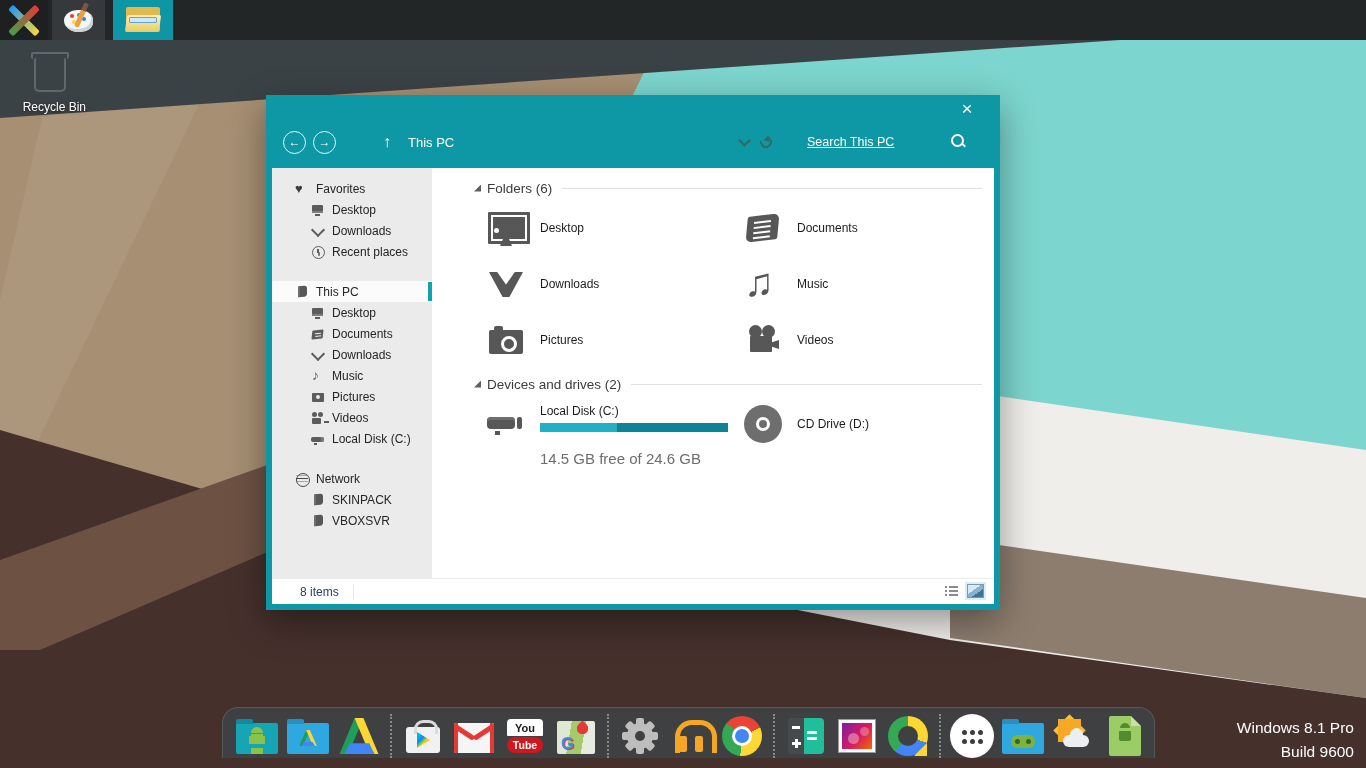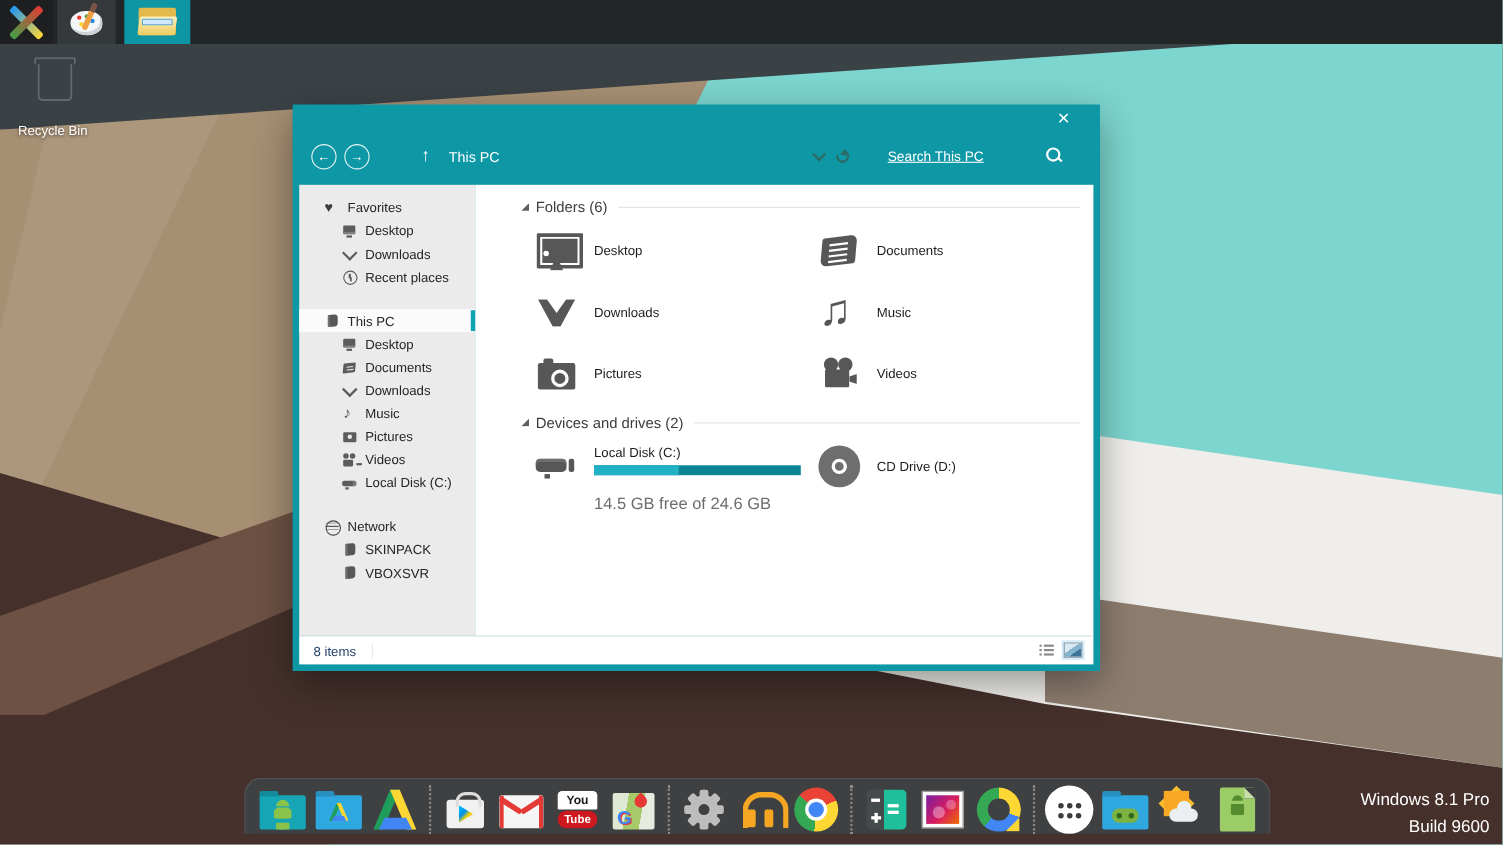--- a/index.html
+++ b/index.html
@@ -56,21 +56,21 @@
   .tr-vol { position:relative; width:18px; height:15px; }
   .tr-vol::before { content:""; position:absolute; left:0; top:4px; width:8px; height:7px; background:#e8e8e8; clip-path:polygon(0 25%,40% 25%,100% 0,100% 100%,40% 75%,0 75%); }
   .tr-vol::after { content:""; position:absolute; left:8px; top:1px; width:8px; height:13px; border:2px solid #e8e8e8; border-left:none; border-radius:0 9px 9px 0; }
   #clock { color:#fff; font-size:11.5px; line-height:14px; text-align:right; padding-left:4px; }
 
   
   #recycle { position:absolute; left:10px; top:50px; width:76px; text-align:center; }
   .bin { position:relative; width:32px; height:42px; margin:0 auto; }
   .bin::before { content:""; position:absolute; left:2px; top:8px; width:28px; height:32px; border:2.5px solid rgba(150,168,178,.38); border-top:none; border-radius:2px 2px 5px 5px; }
   .bin::after { content:""; position:absolute; left:-1px; top:2px; width:34px; height:5px; border:2.5px solid rgba(150,168,178,.38); border-bottom:none; border-radius:2px; }
-  #recycle .lbl { display:block; margin-top:20px; color:#fff; font-size:12px; text-shadow:0 1px 3px rgba(0,0,0,.65); text-align:center; padding-left:0px; }
+  #recycle .lbl { display:block; margin-top:8px; color:#fff; font-size:12px; text-shadow:0 1px 3px rgba(0,0,0,.65); text-align:right; padding-left:0px; }
 
   
   #win { position:absolute; left:266px; top:95px; width:734px; height:515px; background:#0e97a5; padding:0 6px 6px 6px; box-shadow:0 12px 34px rgba(0,0,0,.38); }
   #titlebar { position:relative; height:73px; color:#fff; }
   .close-btn { position:absolute; right:14px; top:2px; width:26px; height:24px; display:flex; align-items:center; justify-content:center; font-size:19px; color:#fff; cursor:default; }
   .navrow { position:absolute; left:11px; top:33px; right:0; height:28px; display:flex; align-items:center; }
   .navcirc { width:23px; height:23px; border:1.5px solid rgba(255,255,255,.9); border-radius:50%; display:flex; align-items:center; justify-content:center; font-size:12px; color:#fff; margin-right:7px; }
   .up-arrow { margin-left:40px; font-size:16px; font-weight:bold; color:#fff; }
   .crumb { margin-left:17px; font-size:13px; color:#fff; }
   .nav-right { position:absolute; left:455px; top:0; height:28px; display:flex; align-items:center; gap:13px; }
@@ -143,21 +143,21 @@
   .dev-col1 { width:257px; display:flex; }
   .dev-info { margin-left:14px; width:188px; }
   .dev-name { font-size:12px; color:#1c1c1c; }
   .dev-bar { margin-top:5px; width:188px; height:9px; background:#0b8494; position:relative; }
   .dev-bar .used { position:absolute; left:0; top:0; bottom:0; background:#21b1c4; }
   .dev-free { margin-top:18px; font-size:15px; color:#6d6d6d; }
   .dev-col2 { display:flex; align-items:center; height:40px; }
 
   
   #statusbar { position:relative; height:26px; background:#fff; border-top:1px solid #ececec; display:flex; align-items:center; }
-  .st-count { margin-left:13px; font-size:12px; color:#26426b; }
+  .st-count { margin-left:28px; font-size:12px; color:#26426b; }
   .st-sep { width:1px; height:14px; background:#e6e6e6; margin-left:14px; }
   .st-views { position:absolute; right:10px; top:5px; display:flex; gap:8px; align-items:center; }
   .sv-list { position:relative; width:15px; height:13px; }
   .sv-list::before { content:""; position:absolute; left:5px; top:1px; width:9px; height:2px; background:#8a8a8a; box-shadow:0 4px 0 #8a8a8a, 0 8px 0 #8a8a8a; }
   .sv-list::after { content:""; position:absolute; left:1px; top:1px; width:2px; height:2px; background:#8a8a8a; box-shadow:0 4px 0 #8a8a8a, 0 8px 0 #8a8a8a; }
   .sv-pic { width:17px; height:14px; border:1px solid #7f98a8; background:linear-gradient(145deg,#d8e9f2 0 40%,#86b4cf 40% 65%,#3f7496 65%); box-shadow:0 0 0 2px #d9edfa; }
 
   
   #dock { position:absolute; left:222px; top:707px; width:933px; height:51px; background:#3f4042; border:1px solid #55585a; border-bottom:none; border-radius:16px 16px 0 0; display:flex; align-items:center; padding:6px 11px 0 11px; }
   .dock-item { position:relative; width:46px; height:46px; flex:none; display:flex; align-items:center; justify-content:center; }

